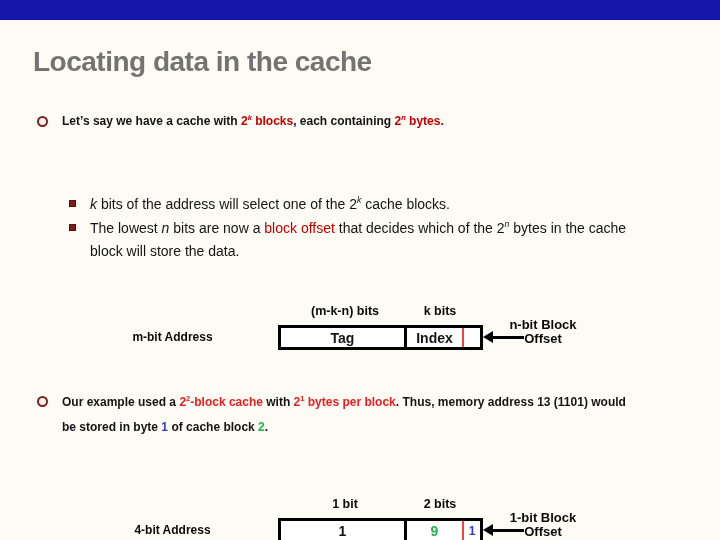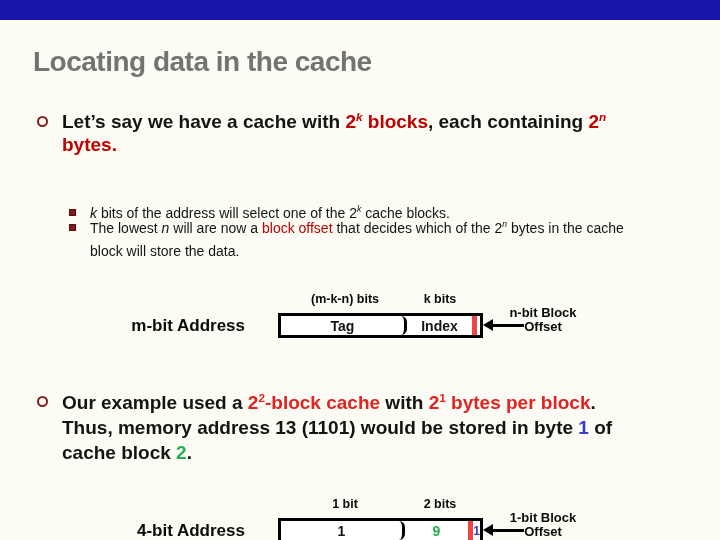--- a/index.html
+++ b/index.html
@@ -11,65 +11,65 @@
   }
   .slide { position:relative; width:720px; height:540px; overflow:hidden; }
 
   .topbar { position:absolute; left:0; top:0; width:720px; height:20px; background:var(--accent_bar,#1515A8); }
 
   .title {
     position:absolute; left:33px; top:46px;
     font-size:28px; font-weight:bold; letter-spacing:-0.5px; color:#737373;
   }
 
-  .bullet { position:absolute; left:37px; display:flex; font-weight:bold; font-size:19px; line-height:23px; }
+  .bullet { position:absolute; left:37px; display:flex; font-weight:bold; font-size:12px; line-height:23px; }
   .bullet .o-marker {
     flex:none; width:7px; height:7px; margin:6px 14px 0 0;
     border:2px solid var(--dark_red,#7F1D1D); border-radius:50%; background:transparent;
   }
   .subbullet { position:absolute; left:69px; display:flex; font-weight:normal; font-size:14px; line-height:23px; }
   .subbullet .sq-marker {
     flex:none; width:7px; height:7px; margin:7px 14px 0 0;
     background:var(--dark_red,#8B1A1A); border:1px solid #5a0f0f; box-sizing:border-box;
   }
   .b1 { top:110px; width:600px; }
   .b2 { top:136px; width:525px; }
-  .s1 { top:193px; width:600px;margin-top:9px; }
+  .s1 { top:193px; width:600px; }
   .s2 { top:217px; width:558px; }
   .b3 { top:381px; width:592px; line-height:25px;margin-top:9px; }
 
   sup { font-size:0.62em; line-height:0; }
   .red   { color:var(--red,#C00000); }
   .red2  { color:var(--bright_red,#E32222); }
   .blue  { color:var(--blue,#3A3AC8); }
   .green { color:var(--green,#22B14C); }
   .it    { font-style:italic; }
 
   .diagram { position:absolute; left:0; width:720px; height:55px; }
-  .d1 { top:292px; }
+  .d1 { top:304px; }
   .d2 { top:449px;margin-top:48px; }
   .diagram .bits1, .diagram .bits2 {
     position:absolute; top:0; font-size:12.5px; font-weight:bold; text-align:center; color:#0a0a0a;
   }
   .diagram .bits1 { left:278px; width:134px; }
   .diagram .bits2 { left:412px; width:56px; }
   .diagram .addr {
     position:absolute; left:100px; top:21px; width:145px; height:25px;
-    line-height:25px; text-align:right; font-size:17px; font-weight:bold; color:#0a0a0a;
+    line-height:25px; text-align:center; font-size:12px; font-weight:bold; color:#0a0a0a;
   }
   .diagram .boxrow {
     position:absolute; left:278px; top:21px; width:205px; height:25px;
     border:3px solid #000; box-sizing:border-box; background:#fff; display:flex;
   }
   .diagram .field {
     display:flex; align-items:center; justify-content:center;
     font-size:14px; font-weight:bold; box-sizing:border-box;
   }
-  .diagram .f1 { width:126px; border-right:3px solid #000;border-radius:6px; }
-  .diagram .f2 { width:70px;  border-right:5px solid #ef4444;text-align:center; }
+  .diagram .f1 { width:126px; border-right:3px solid #000; }
+  .diagram .f2 { width:57px;  border-right:2px solid #ef4444;text-align:center; }
   .diagram .f3 { flex:1; font-size:12px; }
   .diagram .arrow-head {
     position:absolute; left:483px; top:27px; width:0; height:0;
     border-top:6px solid transparent; border-bottom:6px solid transparent;
     border-right:10px solid #000;
   }
   .diagram .arrow-line { position:absolute; left:492px; top:32px; width:32px; height:3px; background:#000; }
   .diagram .offset-label {
     position:absolute; left:493px; top:14px; width:100px;
     text-align:center; font-size:13px; font-weight:bold; line-height:14px; color:#0a0a0a;
@@ -90,21 +90,21 @@
   </div>
 
 
   <div class="subbullet s1">
     <span class="sq-marker"></span>
     <span><span class="it">k</span><span> bits of the address will select one of the 2</span><sup class="it">k</sup><span> cache blocks.</span></span>
   </div>
 
   <div class="subbullet s2">
     <span class="sq-marker"></span>
-    <span><span>The lowest </span><span class="it">n</span><span> will are now a </span><span class="red">block offset</span><span> that decides which of the 2</span><sup class="it">n</sup><span> bytes in the cache block will store the data.</span></span>
+    <span><span>The lowest </span><span class="it">n</span><span> bits are now a </span><span class="red">block offset</span><span> that decides which of the 2</span><sup class="it">n</sup><span> bytes in the cache block will store the data.</span></span>
   </div>
 
   <div class="diagram d1">
     <div class="bits1">(m-k-n) bits</div>
     <div class="bits2">k bits</div>
     <div class="addr">m-bit Address</div>
     <div class="boxrow">
       <div class="field f1">
           <span>Tag</span>
         </div>

